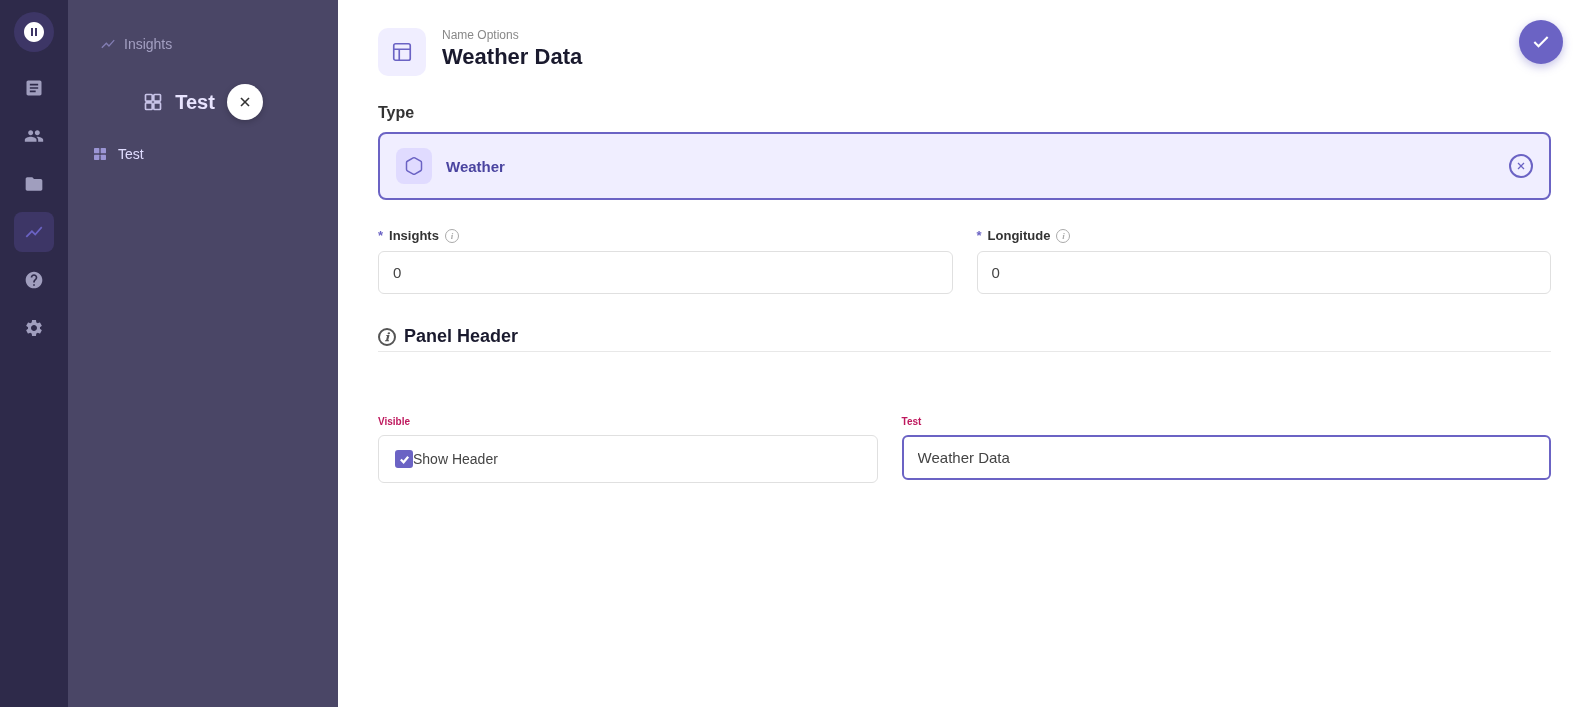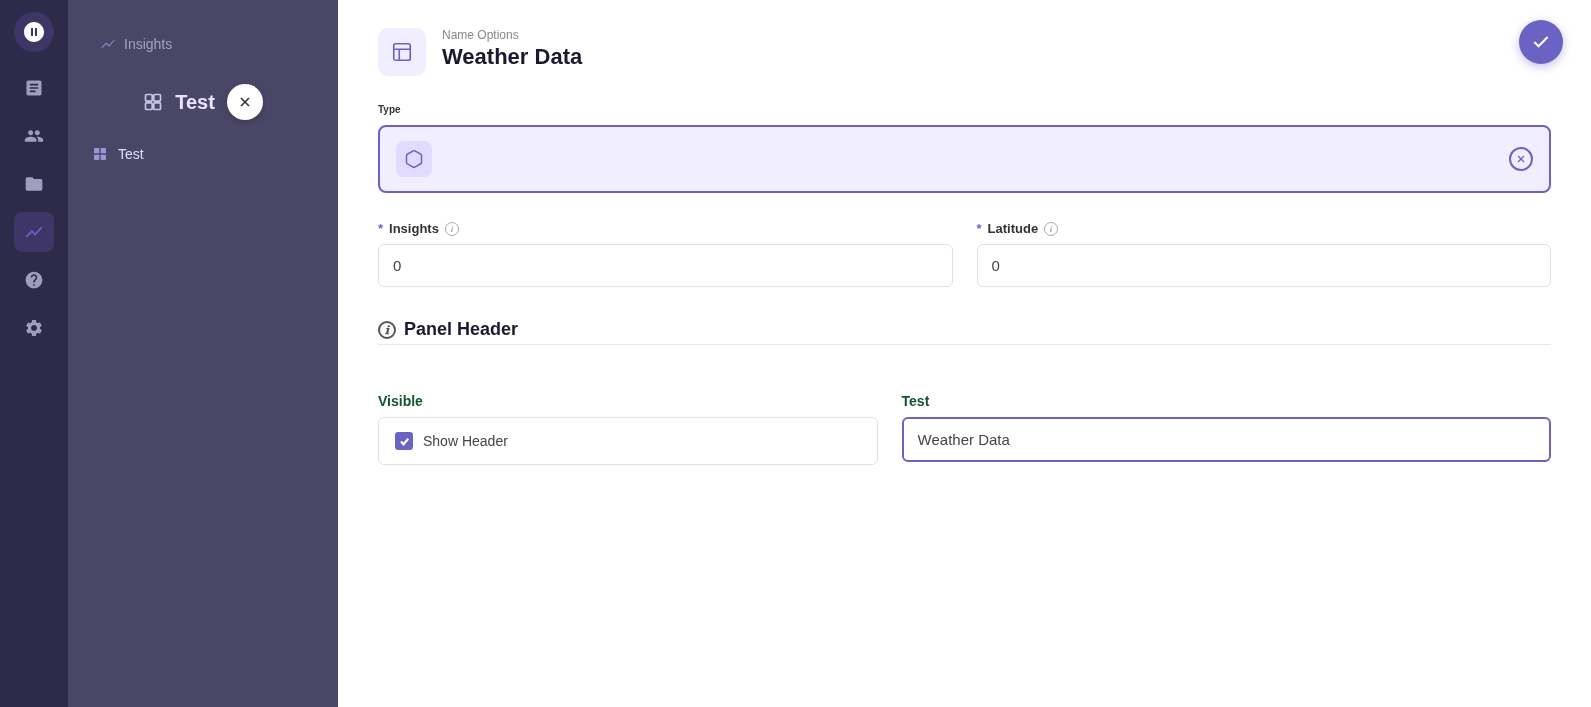--- a/index.html
+++ b/index.html
@@ -125,21 +125,21 @@
       background: #6b63c4;
       border: none;
       display: flex; align-items: center; justify-content: center;
       cursor: pointer;
       box-shadow: 0 3px 10px rgba(107,99,196,0.4);
     }
     .confirm-btn svg { width: 20px; height: 20px; color: white; stroke: white; fill: none; stroke-width: 2.5; }
 
     
     .section-label {
-      font-size: 10px;
+      font-size: 16px;
       font-weight: 600;
       color: #333;
       margin-bottom: 10px;
     }
 
     
     .type-card {
       border: 2px solid #6b63c4;
       border-radius: 8px;
       background: #f0eeff;
@@ -239,32 +239,33 @@
 
     
     .visible-name-row {
       display: flex;
       gap: 24px;
       align-items: stretch;
     }
     .visible-group { flex: 1; }
     .name-group { flex: 1.3; }
     .visible-label, .name-label {
-      font-size: 14px;
+      font-size: 10px;
       font-weight: 600;
-      color: #14532d;
+      color: #be185d;
       margin-bottom: 8px;
+      margin-top: 16px;
     }
     .checkbox-card {
       border: 1.5px solid #e0e0e0;
       border-radius: 6px;
       padding: 14px 16px;
       display: flex;
       align-items: center;
-      gap: 10px;
+      gap: 0;
       cursor: pointer;
     }
     .checkbox-icon {
       width: 18px; height: 18px;
       border: 2px solid #6b63c4;
       border-radius: 3px;
       background: #6b63c4;
       display: flex; align-items: center; justify-content: center;
       flex-shrink: 0;
     }
@@ -384,20 +385,21 @@
 
   <div>
     <div class="section-label">Type</div>
     <div class="type-card">
       <div class="type-card-icon">
         <svg viewBox="0 0 24 24" fill="none" stroke="#6b63c4" stroke-width="1.8" style="width:20px;height:20px;">
           <path d="M21 16V8a2 2 0 00-1-1.73l-7-4a2 2 0 00-2 0l-7 4A2 2 0 003 8v8a2 2 0 001 1.73l7 4a2 2 0 002 0l7-4A2 2 0 0021 16z"></path>
         </svg>
       </div>
       <div class="type-card-info">
+        <div class="type-card-name">Weather</div>
       </div>
       <div class="type-card-remove">
         <svg viewBox="0 0 24 24" fill="none" stroke="#6b63c4" stroke-width="2.5" style="width:12px;height:12px;">
             <line x1="18" y1="6" x2="6" y2="18"></line>
             <line x1="6" y1="6" x2="18" y2="18"></line>
           </svg>
       </div>
     </div>
   </div>
 
@@ -406,21 +408,21 @@
       <div class="field-label">
         <span style="color:#6b63c4;">*</span>
           <span>Insights</span>
         <span class="info-icon">i</span>
       </div>
       <input type="text" class="field-input" value="0" style="">
     </div>
     <div class="field-group">
       <div class="field-label">
         <span style="color:#6b63c4;">*</span>
-          <span>Latitude</span>
+          <span>Longitude</span>
         <span class="info-icon">i</span>
       </div>
       <input type="text" class="field-input" value="0" style="">
     </div>
   </div>
 
   <div class="panel-header-section">
     <div class="panel-header-title">
       <span class="info-circle">ℹ</span>
       <span>Panel Header</span>

